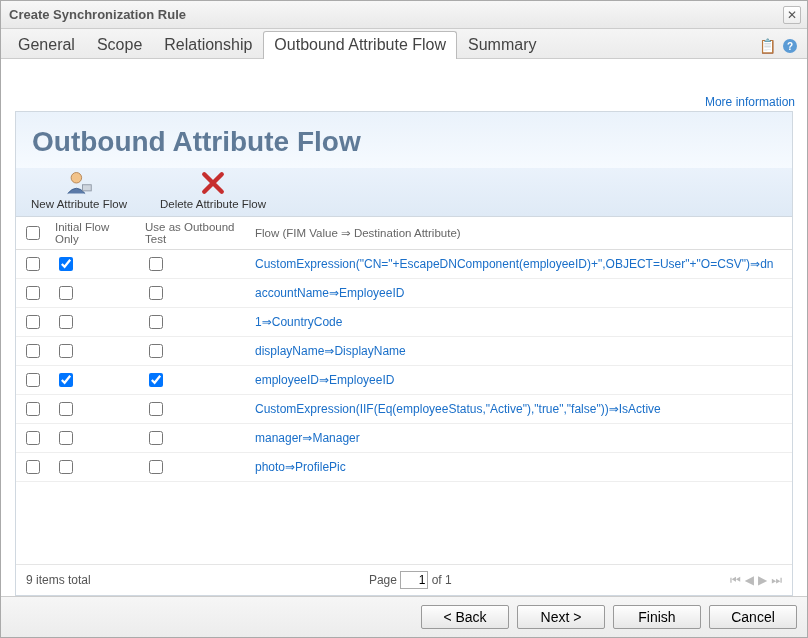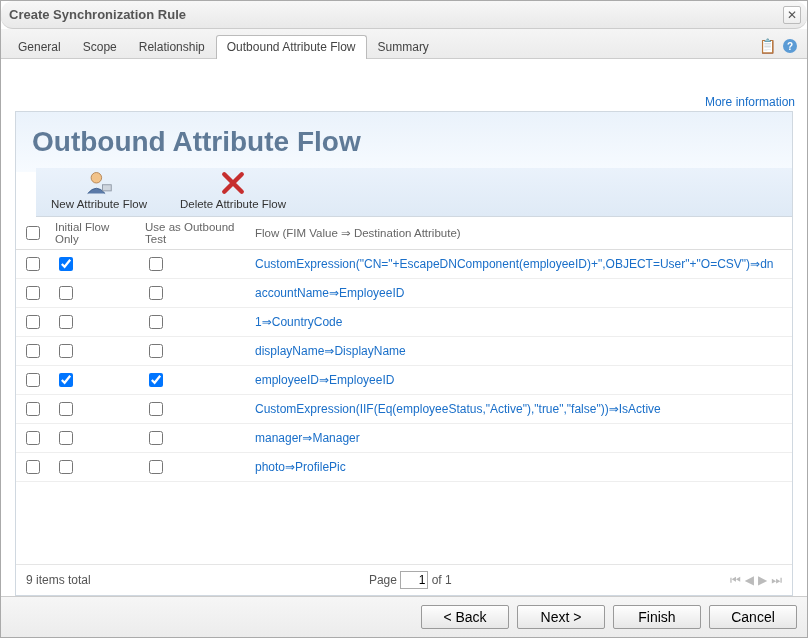--- a/index.html
+++ b/index.html
@@ -18,21 +18,20 @@
     flex-direction: column;
     position: relative;
   }
   .titlebar {
     background: linear-gradient(#f7f7f7,#e9e9e9);
     border-bottom: 1px solid #ccc;
     height: 28px;
     display: flex;
     align-items: center;
     padding: 0 6px 0 8px;
-    border-radius: 12px;
   }
   .titlebar .title {
     font-weight: bold;
     font-size: 13px;
     color: #555;
     flex: 1;
   }
   .close-btn {
     width: 18px; height: 18px;
     border: 1px solid #bbb;
@@ -46,21 +45,21 @@
     background: linear-gradient(#f5f5f5,#ebebeb);
     border-bottom: 1px solid #ccc;
     display: flex;
     align-items: flex-end;
     padding: 4px 6px 0 6px;
     height: 30px;
     position: relative;
   }
   .tab {
     padding: 4px 10px 5px 10px;
-    font-size: 12px;
+    font-size: 16px;
     color: #444;
     border: 1px solid transparent;
     border-bottom: none;
     margin-right: 0;
     cursor: pointer;
     background: transparent;
     position: relative;
     top: 1px;
   }
   .tab.active {
@@ -109,21 +108,20 @@
     font-weight: 600;
     color: #5f7a97;
     padding: 14px 16px 10px 16px;
   }
   .toolbar {
     display:flex;
     gap: 24px;
     padding: 0 0 6px 8px;
     background: linear-gradient(#eaf2fb,#dfeaf6);
     border-bottom:1px solid #d0d8e0;
-    margin-left:20px;
   }
   .tool-btn {
     display:flex;
     flex-direction:column;
     align-items:center;
     width: 110px;
     cursor:pointer;
     color:#333;
     font-size:11.5px;
   }

